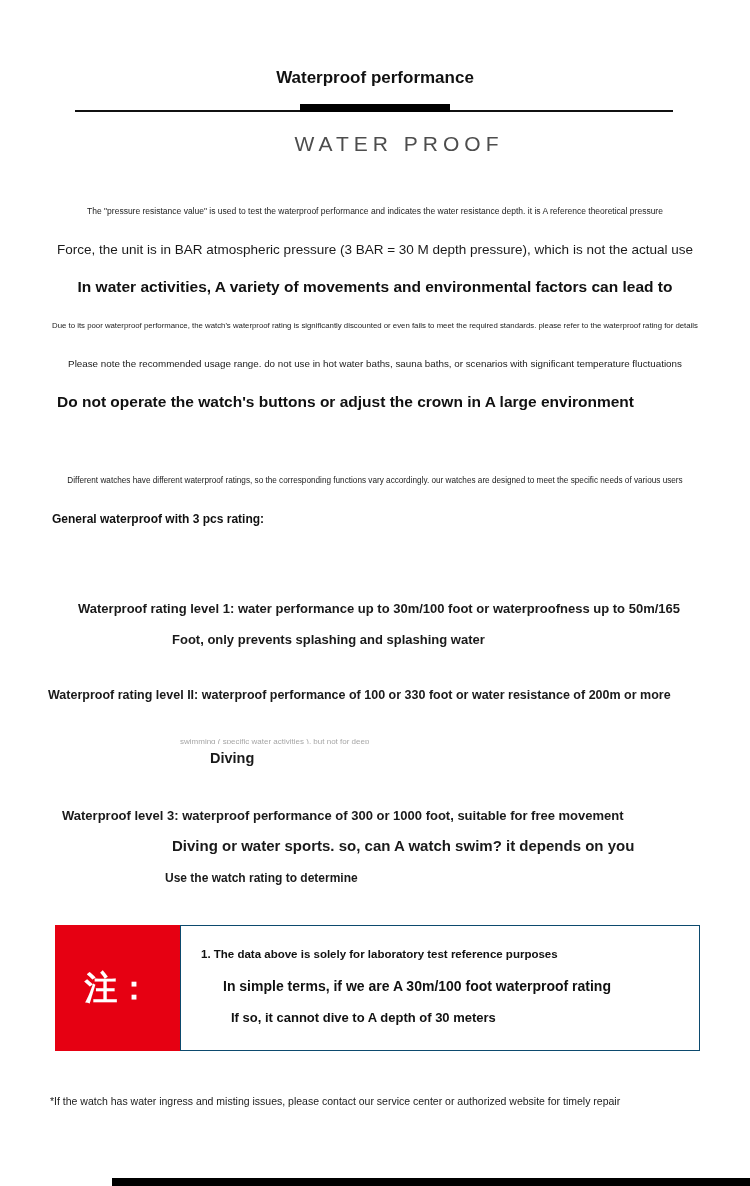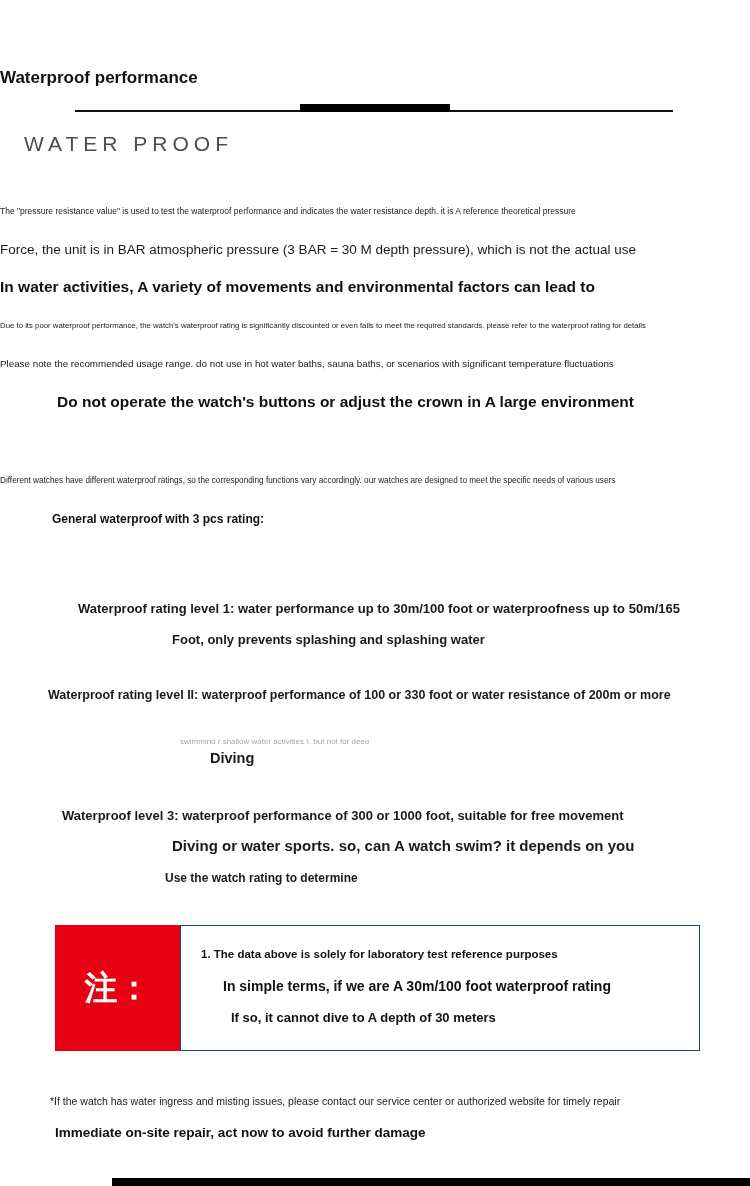--- a/index.html
+++ b/index.html
@@ -10,21 +10,21 @@
   .page {
     position: relative;
     width: 750px;
     height: 1186px;
     background: #ffffff;
     font-family: "Liberation Sans", sans-serif;
     color: #1a1a1a;
     overflow: hidden;
   }
   .abs { position: absolute; white-space: nowrap; }
-  .center { left: 0; width: 750px; }
+  .center { left: 0; width: 750px; text-align: center; }
 
   .title       { top: 68px;  font-size: 17px; font-weight: 700; color: #111; }
   .divider-line{ position: absolute; top: 110px; left: 75px; width: 598px; height: 2px; background: #111; }
   .divider-bar { position: absolute; top: 104px; left: 300px; width: 150px; height: 8px; background: #000; }
   .subtitle    { top: 132px; font-size: 21px; font-weight: 400; letter-spacing: 5px; color: #4d4d4d; padding-left: 24px; }
 
   .p-tiny-1    { top: 206px; font-size: 8.5px; color: #222; }
   .p-force     { top: 242px; font-size: 13.5px; color: #1a1a1a; }
   .p-activities{ top: 278px; font-size: 15.5px; font-weight: 700; color: #111; }
   .p-tiny-2    { top: 321px; font-size: 7.8px; color: #222; }
@@ -74,34 +74,33 @@
   <div class="abs center p-tiny-2">Due to its poor waterproof performance, the watch's waterproof rating is significantly discounted or even fails to meet the required standards. please refer to the waterproof rating for details</div>
   <div class="abs center p-usage">Please note the recommended usage range. do not use in hot water baths, sauna baths, or scenarios with significant temperature fluctuations</div>
   <div class="abs p-buttons">Do not operate the watch's buttons or adjust the crown in A large environment</div>
   <div class="abs center p-tiny-3">Different watches have different waterproof ratings, so the corresponding functions vary accordingly. our watches are designed to meet the specific needs of various users</div>
   <div class="abs p-general">General waterproof with 3 pcs rating:</div>
 
   <div class="abs l1-line1">Waterproof rating level 1: water performance up to 30m/100 foot or waterproofness up to 50m/165</div>
   <div class="abs l1-line2">Foot, only prevents splashing and splashing water</div>
 
   <div class="abs l2-line1">Waterproof rating level II: waterproof performance of 100 or 330 foot or water resistance of 200m or more</div>
-  <div class="abs l2-partial">swimming ( shallow water activities ), but not for deep</div>
+  <div class="abs l2-partial">swimming ( specific water activities ), but not for deep</div>
   <div class="abs l2-diving">Diving</div>
 
   <div class="abs l3-line1">Waterproof level 3: waterproof performance of 300 or 1000 foot, suitable for free movement</div>
   <div class="abs l3-line2">Diving or water sports. so, can A watch swim? it depends on you</div>
   <div class="abs l3-line3">Use the watch rating to determine</div>
 
   <div class="note-wrap">
     <div class="note-box">
       <div class="note-line1">1. The data above is solely for laboratory test reference purposes</div>
       <div class="note-line2">In simple terms, if we are A 30m/100 foot waterproof rating</div>
       <div class="note-line3">If so, it cannot dive to A depth of 30 meters</div>
     </div>
     <div class="note-red" id="note-red-box" style="background: rgb(230, 0, 18);">注：</div>
   </div>
 
   <div class="abs foot-line1">*If the watch has water ingress and misting issues, please contact our service center or authorized website for timely repair</div>
-  <div class="abs foot-line2">Immediate on-site repair, act now to avoid further damage</div>
 
   <div class="bottom-bar"></div>
 
 </div>
 
 </body></html>

